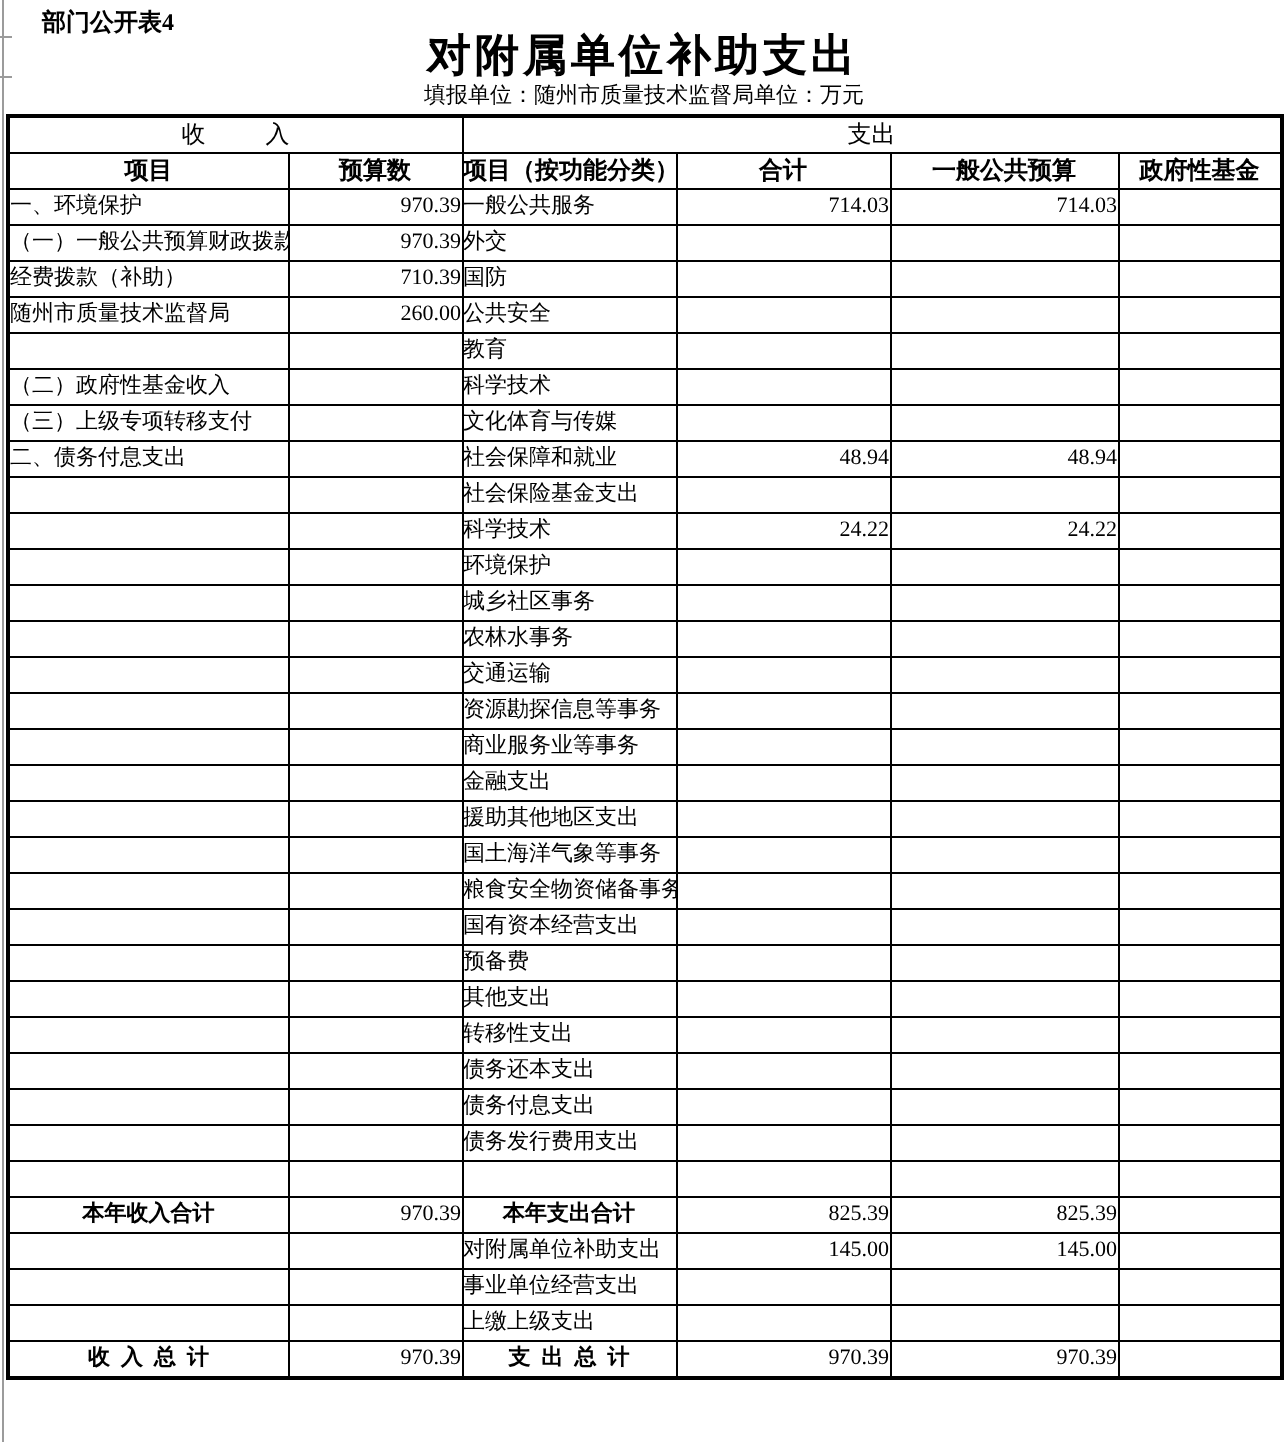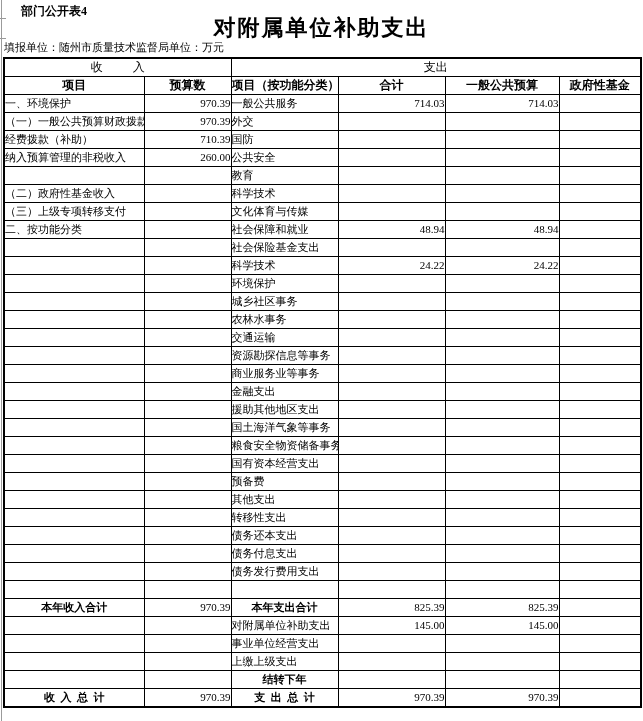--- a/index.html
+++ b/index.html
@@ -8,21 +8,21 @@
     font-family:"Liberation Serif","DejaVu Serif",serif;
     position:relative;overflow:hidden;
   }
   .gridline-left{position:absolute;left:1px;top:0;bottom:0;width:1px;background:#9b9b9b;}
   .gridline-tick{position:absolute;left:0;width:6px;height:1px;background:#9b9b9b;}
   .tick1{top:18px;} .tick2{top:38px;}
   .corner{position:absolute;left:21px;top:3px;font-size:12px;font-weight:bold;white-space:pre;}
   .title{position:absolute;top:13px;left:3px;width:637px;text-align:center;
          font-size:22px;font-weight:bold;letter-spacing:2px;white-space:pre;}
   .meta{position:absolute;top:40px;left:4px;width:636px;font-size:11px;
-        display:flex;justify-content:flex-start;}
+        display:flex;justify-content:center;}
   .meta span{white-space:pre;}
   table.grid{
     position:absolute;left:3px;top:57px;width:637px;
     border-collapse:collapse;table-layout:fixed;
     border:2px solid #000;
   }
   table.grid th,table.grid td{
     border:1px solid #000;overflow:hidden;white-space:pre;
     padding:0;vertical-align:middle;
   }
@@ -92,21 +92,21 @@
       </tr>
       <tr>
         <td class="item ind2">经费拨款（补助）</td>
         <td class="num">710.39</td>
         <td class="item">国防</td>
         <td class="num"></td>
         <td class="num"></td>
         <td class="num"></td>
       </tr>
       <tr>
-        <td class="item ind2">纳入预算管理的非税收入</td>
+        <td class="item ind2">随州市质量技术监督局</td>
         <td class="num">260.00</td>
         <td class="item">公共安全</td>
         <td class="num"></td>
         <td class="num"></td>
         <td class="num"></td>
       </tr>
       <tr>
         <td class="item"></td>
         <td class="num"></td>
         <td class="item">教育</td>
@@ -124,21 +124,21 @@
       </tr>
       <tr>
         <td class="item ind1">（三）上级专项转移支付</td>
         <td class="num"></td>
         <td class="item">文化体育与传媒</td>
         <td class="num"></td>
         <td class="num"></td>
         <td class="num"></td>
       </tr>
       <tr>
-        <td class="item">二、按功能分类</td>
+        <td class="item">二、债务付息支出</td>
         <td class="num"></td>
         <td class="item">社会保障和就业</td>
         <td class="num">48.94</td>
         <td class="num">48.94</td>
         <td class="num"></td>
       </tr>
       <tr>
         <td class="item"></td>
         <td class="num"></td>
         <td class="item">社会保险基金支出</td>
@@ -319,28 +319,20 @@
         <td class="num"></td>
         <td class="item">事业单位经营支出</td>
         <td class="num"></td>
         <td class="num"></td>
         <td class="num"></td>
       </tr>
       <tr>
         <td class="item"></td>
         <td class="num"></td>
         <td class="item">上缴上级支出</td>
-        <td class="num"></td>
-        <td class="num"></td>
-        <td class="num"></td>
-      </tr>
-      <tr>
-        <td class="item"></td>
-        <td class="num"></td>
-        <td class="item total">结转下年</td>
         <td class="num"></td>
         <td class="num"></td>
         <td class="num"></td>
       </tr>
       <tr>
         <td class="item grand">收  入  总  计</td>
         <td class="num">970.39</td>
         <td class="item grand">支  出  总  计</td>
         <td class="num">970.39</td>
         <td class="num">970.39</td>

